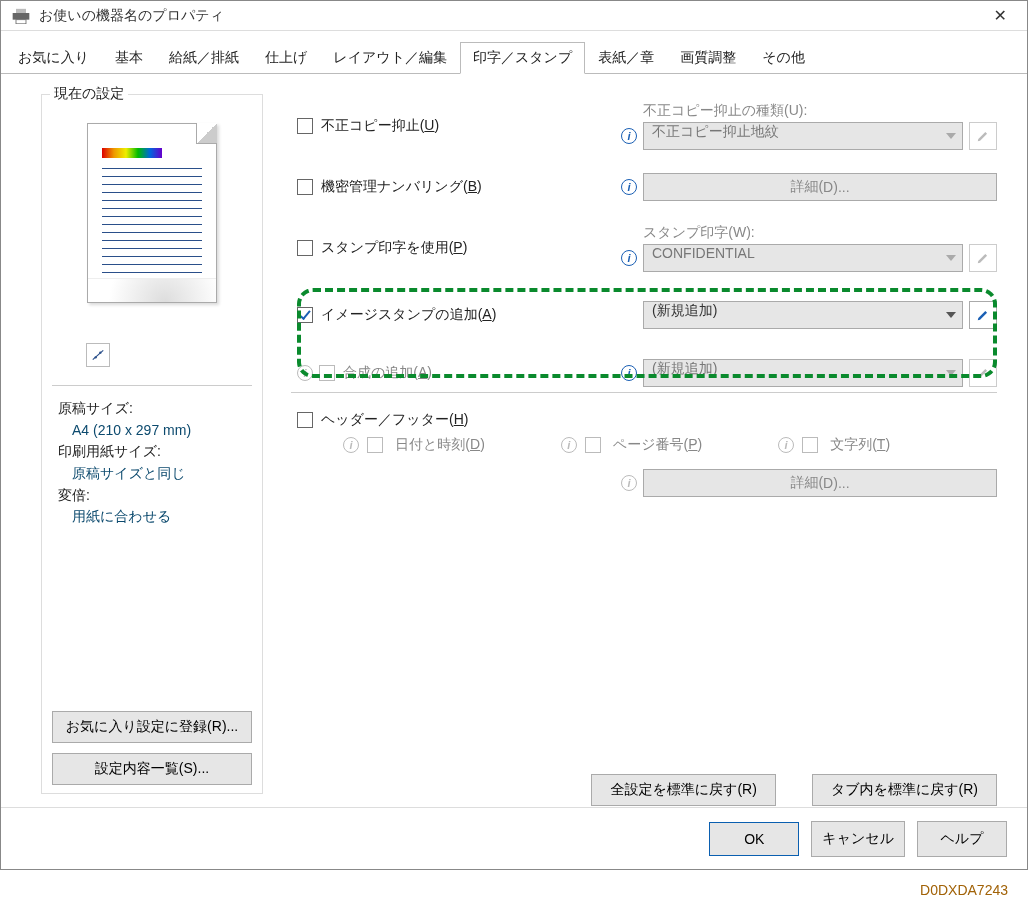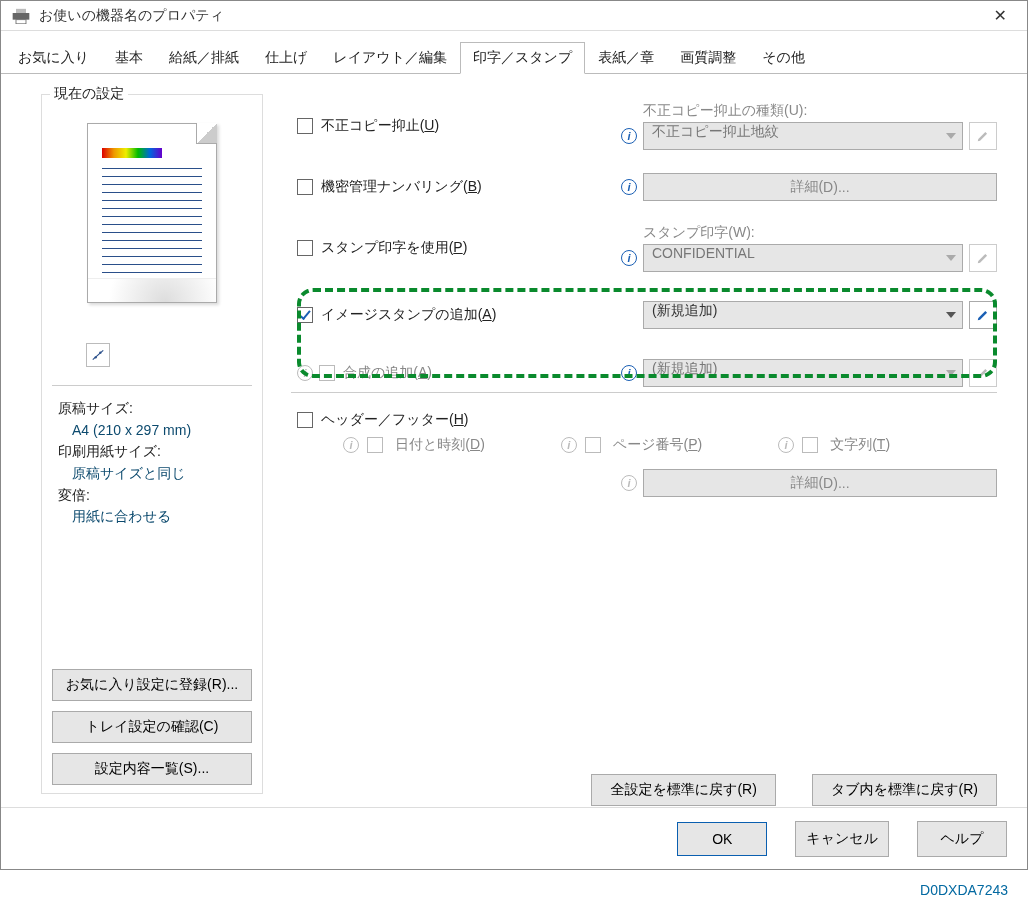--- a/index.html
+++ b/index.html
@@ -145,32 +145,32 @@
     position:absolute; right:0; bottom:0; display:flex; gap:36px;
   }
   .btn{
     padding:6px 18px; background:#e6e6e6; border:1px solid #aaa;
     font-size:14px;
   }
 
   .footer{
     position:absolute; left:0; right:0; bottom:0; height:62px;
     border-top:1px solid #ddd; display:flex; align-items:center;
-    justify-content:flex-end; gap:28px; padding-right:20px;
+    justify-content:flex-end; gap:12px; padding-right:20px;
   }
   .footer .btn{ min-width:90px; text-align:center; padding:8px 10px;}
   .footer .btn.primary{ border:1.5px solid #0a5fb0;}
 
   .highlight-box{
     position:absolute; border:4px dashed #0a8a2d; border-radius:16px;
     pointer-events:none;
   }
 
   .img-id{
-    position:absolute; right:4px; bottom:2px; font-size:14px; color:#0369a1;
+    position:absolute; right:4px; bottom:2px; font-size:14px; color:#a16207;
     font-family: Arial, sans-serif;
   }
 </style>
 </head>
 <body>
 
 <div class="screenshot-wrap">
 <div class="dialog">
 
   <div class="title-bar">
@@ -235,21 +235,20 @@
         <div class="settings-text">
           <div>原稿サイズ:</div>
           <div class="indent">A4 (210 x 297 mm)</div>
           <div>印刷用紙サイズ:</div>
           <div class="indent">原稿サイズと同じ</div>
           <div>変倍:</div>
           <div class="indent">用紙に合わせる</div>
         </div>
         <div class="gb-btns">
           <div class="gb-btn"><span>お気に入り設定に登録(<span class="ul">R</span>)...</span></div>
-          <div class="gb-btn"><span>トレイ設定の確認(<span class="ul">C</span>)</span></div>
           <div class="gb-btn"><span>設定内容一覧(<span class="ul">S</span>)...</span></div>
         </div>
       </div>
     </div>
 
     <div class="main-area">
 
       <div class="row">
         <div class="left-col">
           <div class="chk"></div>

